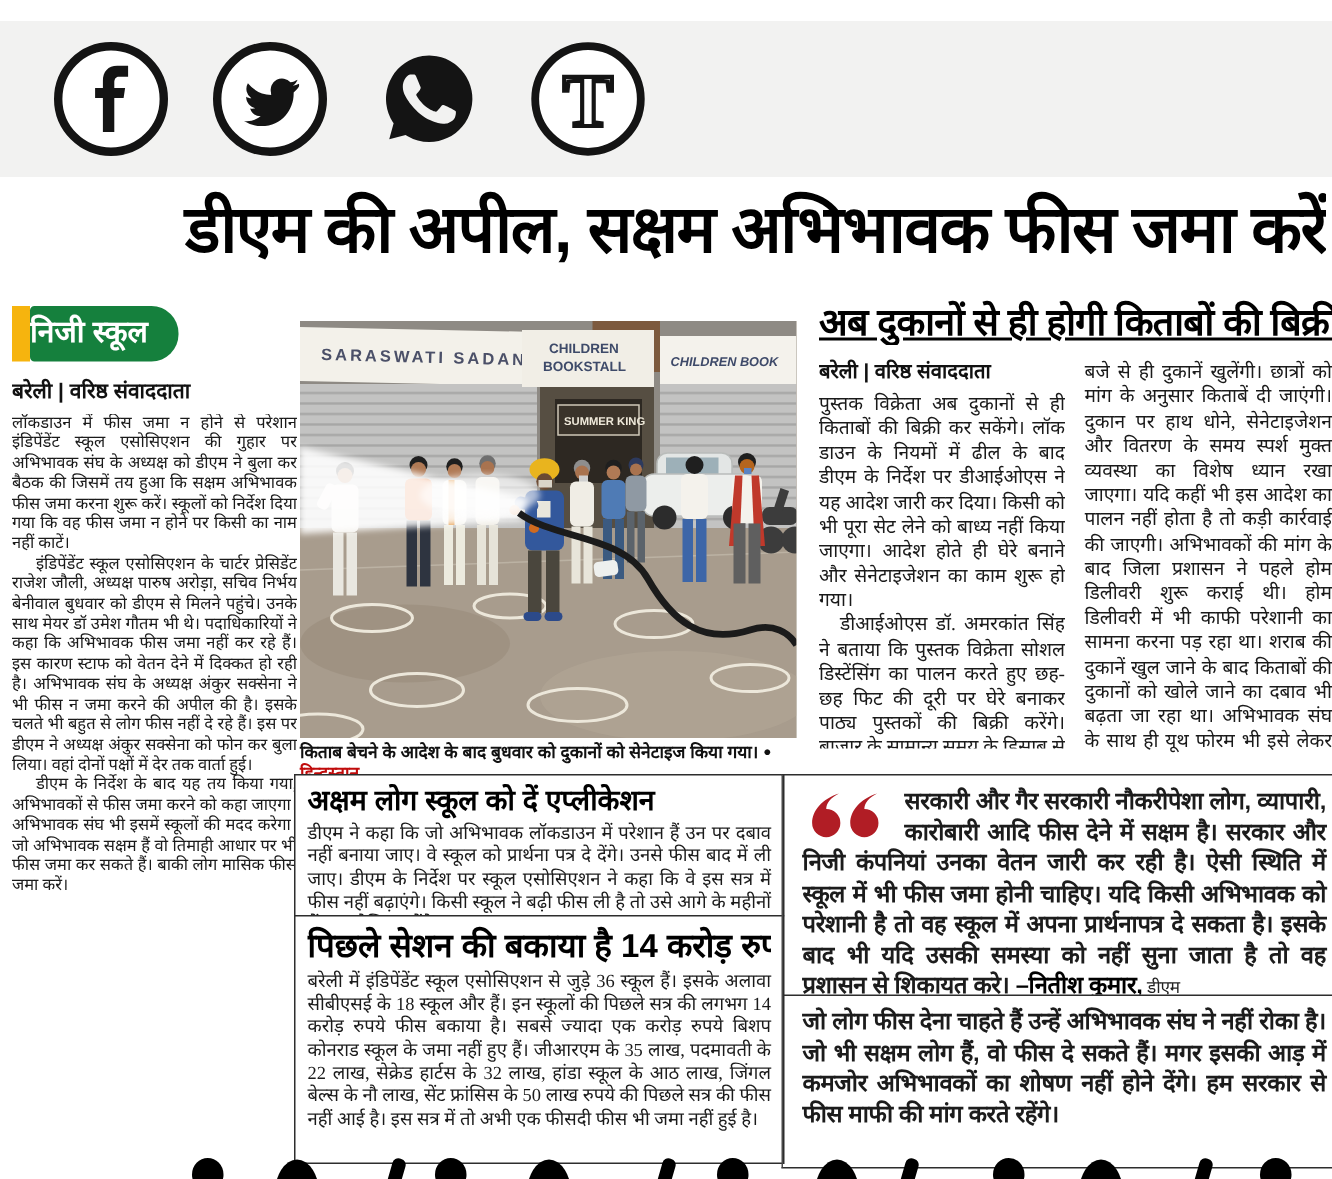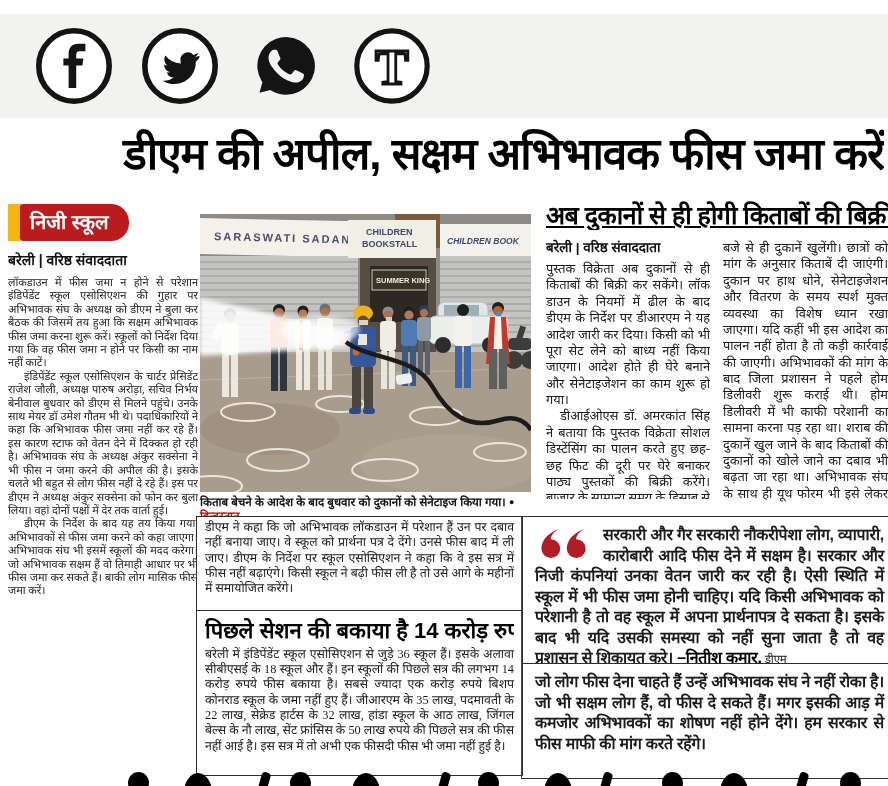--- a/index.html
+++ b/index.html
@@ -14,22 +14,22 @@
 
   
   .main-headline{position:absolute;left:8px;top:118px;width:876px;height:76px;margin:0;
       font-family:"Liberation Sans",sans-serif;font-weight:bold;font-size:44px;line-height:72px;
       white-space:nowrap;overflow:hidden;color:#000;letter-spacing:-1px;text-align:right;}
 
   
   .left-col{position:absolute;left:8px;top:204px;width:190px;}
   .tagrow{display:flex;align-items:stretch;height:37px;}
   .tag-yellow{width:12px;background:#f6b40e;}
-  .tag-pill{background:#b91c1c;color:#fff;font-family:"Liberation Sans",sans-serif;font-weight:bold;
-            font-size:20px;line-height:37px;padding:0 20px 0 10px;border-radius:3px 18px 18px 3px;
+  .tag-pill{background:#15803d;color:#fff;font-family:"Liberation Sans",sans-serif;font-weight:bold;
+            font-size:20px;line-height:37px;padding:0 20px 0 0;border-radius:3px 18px 18px 3px;
             white-space:nowrap;overflow:hidden;max-width:150px;}
   .byline{font-family:"Liberation Sans",sans-serif;font-weight:bold;font-size:14px;color:#111;
           margin-top:9px;white-space:nowrap;overflow:hidden;}
   .lbody{margin-top:7px;height:486px;overflow:hidden;font-size:11px;line-height:1.22;
          text-align:justify;}
   .lbody p{margin:0;}
   .lbody p.ind{text-indent:16px;}
 
   
   .photo{position:absolute;left:200px;top:214px;width:331px;height:278px;overflow:hidden;background:#9c9184;}
@@ -272,34 +272,35 @@
     </svg>
   </div>
   <div class="caption">
     <span>किताब बेचने के आदेश के बाद बुधवार को दुकानों को सेनेटाइज किया गया।</span>
     <span class="bull">●</span>
     <span class="credit">हिन्दुस्तान</span>
   </div>
 
   <div class="midboxes">
     <div class="box box1">
+      <h3>अक्षम लोग स्कूल को दें एप्लीकेशन</h3>
       <p>डीएम ने कहा कि जो अभिभावक लॉकडाउन में परेशान हैं उन पर दबाव नहीं बनाया जाए। वे स्कूल को प्रार्थना पत्र दे देंगे। उनसे फीस बाद में ली जाए। डीएम के निर्देश पर स्कूल एसोसिएशन ने कहा कि वे इस सत्र में फीस नहीं बढ़ाएंगे। किसी स्कूल ने बढ़ी फीस ली है तो उसे आगे के महीनों में समायोजित करेंगे।</p>
     </div>
     <div class="box box2">
       <h3>पिछले सेशन की बकाया है 14 करोड़ रुपये फीस</h3>
       <p>बरेली में इंडिपेंडेंट स्कूल एसोसिएशन से जुड़े 36 स्कूल हैं। इसके अलावा सीबीएसई के 18 स्कूल और हैं। इन स्कूलों की पिछले सत्र की लगभग 14 करोड़ रुपये फीस बकाया है। सबसे ज्यादा एक करोड़ रुपये बिशप कोनराड स्कूल के जमा नहीं हुए हैं। जीआरएम के 35 लाख, पदमावती के 22 लाख, सेक्रेड हार्टस के 32 लाख, हांडा स्कूल के आठ लाख, जिंगल बेल्स के नौ लाख, सेंट फ्रांसिस के 50 लाख रुपये की पिछले सत्र की फीस नहीं आई है। इस सत्र में तो अभी एक फीसदी फीस भी जमा नहीं हुई है।</p>
     </div>
   </div>
 
   <div class="right-article">
     <h2>अब दुकानों से ही होगी किताबों की बिक्री</h2>
     <div class="r-left">
       <div class="byline">बरेली | वरिष्ठ संवाददाता</div>
       <div class="rtext rcol1">
-        <p>पुस्तक विक्रेता अब दुकानों से ही किताबों की बिक्री कर सकेंगे। लॉक डाउन के नियमों में ढील के बाद डीएम के निर्देश पर डीआरएम ने यह आदेश जारी कर दिया। किसी को भी पूरा सेट लेने को बाध्य नहीं किया जाएगा। आदेश होते ही घेरे बनाने और सेनेटाइजेशन का काम शुरू हो गया।</p>
+        <p>पुस्तक विक्रेता अब दुकानों से ही किताबों की बिक्री कर सकेंगे। लॉक डाउन के नियमों में ढील के बाद डीएम के निर्देश पर डीआईओएस ने यह आदेश जारी कर दिया। किसी को भी पूरा सेट लेने को बाध्य नहीं किया जाएगा। आदेश होते ही घेरे बनाने और सेनेटाइजेशन का काम शुरू हो गया।</p>
         <p class="ind">डीआईओएस डॉ. अमरकांत सिंह ने बताया कि पुस्तक विक्रेता सोशल डिस्टेंसिंग का पालन करते हुए छह-छह फिट की दूरी पर घेरे बनाकर पाठ्य पुस्तकों की बिक्री करेंगे। बाजार के सामान्य समय के हिसाब से सुबह 10</p>
       </div>
     </div>
     <div class="rtext rcol2">
       <p>बजे से ही दुकानें खुलेंगी। छात्रों को मांग के अनुसार किताबें दी जाएंगी। दुकान पर हाथ धोने, सेनेटाइजेशन और वितरण के समय स्पर्श मुक्त व्यवस्था का विशेष ध्यान रखा जाएगा। यदि कहीं भी इस आदेश का पालन नहीं होता है तो कड़ी कार्रवाई की जाएगी। अभिभावकों की मांग के बाद जिला प्रशासन ने पहले होम डिलीवरी शुरू कराई थी। होम डिलीवरी में भी काफी परेशानी का सामना करना पड़ रहा था। शराब की दुकानें खुल जाने के बाद किताबों की दुकानों को खोले जाने का दबाव भी बढ़ता जा रहा था। अभिभावक संघ के साथ ही यूथ फोरम भी इसे लेकर मुहिम चल रही था।</p>
     </div>
   </div>
 
   <div class="quotes">
     <div class="quote q1">

